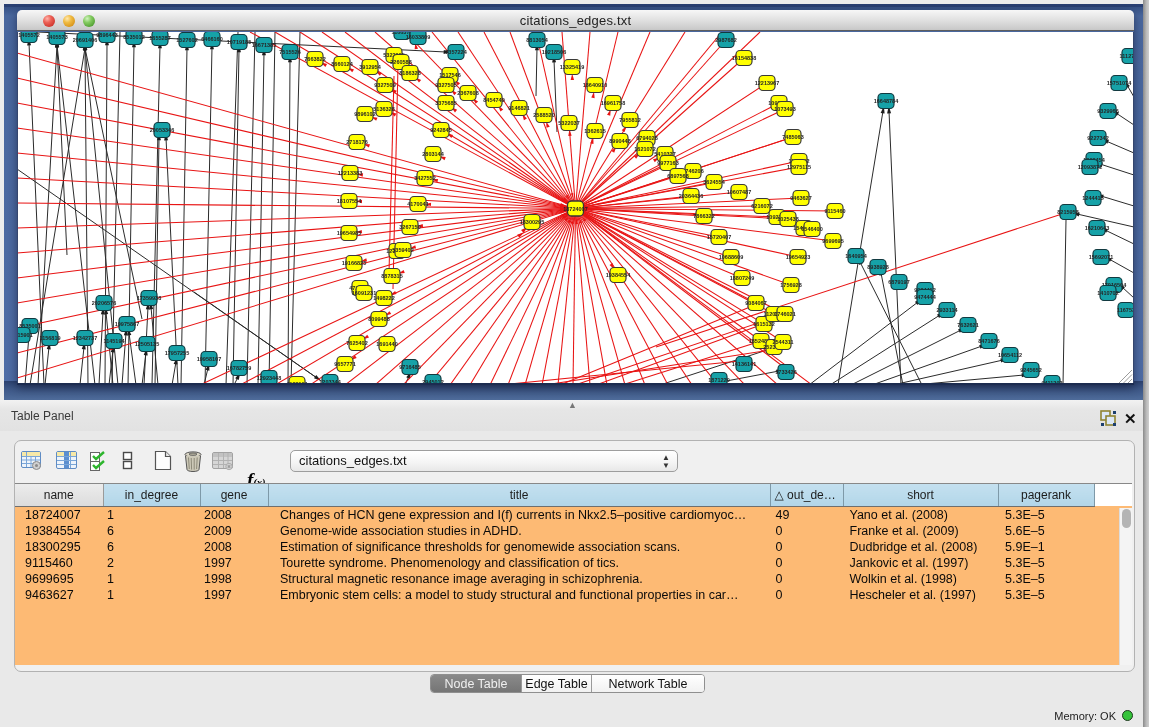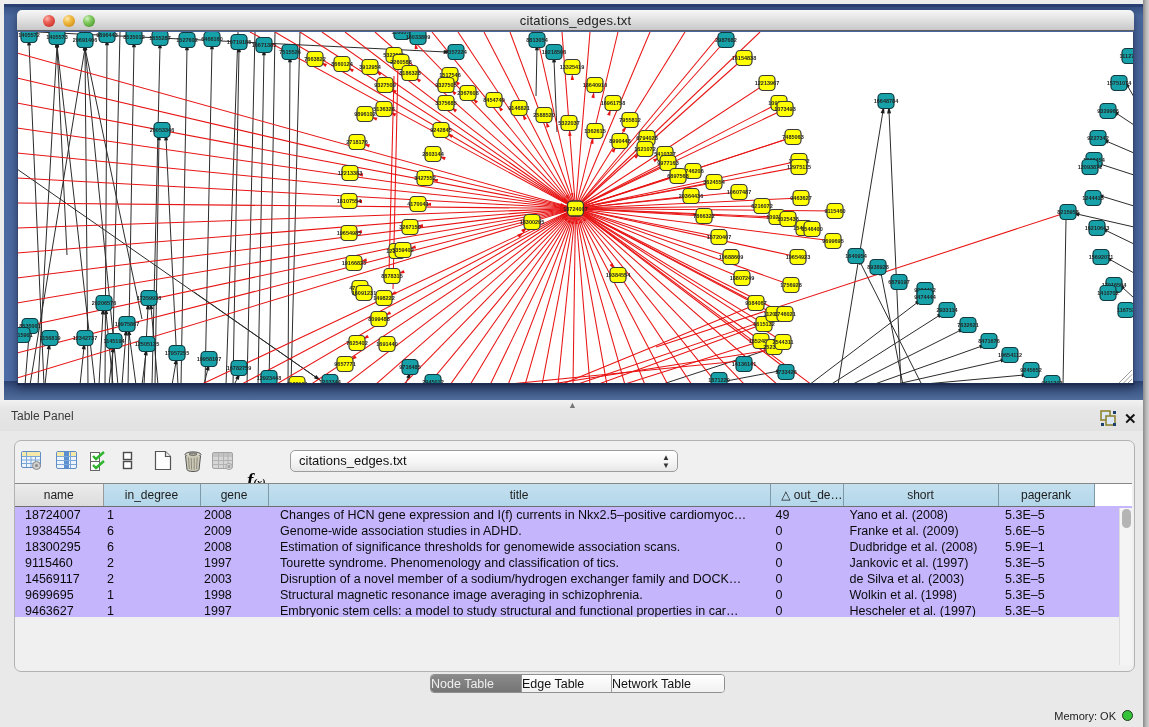--- a/index.html
+++ b/index.html
@@ -22,35 +22,35 @@
 #winbot{left:0;top:372.5px;width:1117px;height:2.5px;background:#1c2c50}
 .nl{font-size:5.5px;font-weight:bold;fill:#262626;text-anchor:middle;font-family:"Liberation Sans",sans-serif}
 
 #tp{left:0;top:403px;width:1143px;height:324px;background:#e9e9e9}
 #tpbar{left:0;top:400px;width:1143px;height:31px;background:linear-gradient(180deg,#f2f2f2 0,#e6e6e6 30%,#e2e2e2 100%)}
 #tpbar .t{position:absolute;left:11px;top:9px;font-size:12px;color:#3a3a3a}
 #panel{left:14px;top:440px;width:1121px;height:232px;background:#f0f0f0;border:1px solid #b2b2b2;border-radius:7px}
 #combo{left:290px;top:450px;width:388px;height:22px;background:linear-gradient(180deg,#ffffff 0,#f4f4f4 60%,#e8e8e8 100%);border:1px solid #9d9d9d;border-radius:5px;font-size:13px;color:#111;line-height:20px;padding-left:8px}
 #combo .ar{position:absolute;right:7px;top:3px;font-size:8px;color:#333;line-height:8px;text-align:center}
 
-#tbl{left:15px;top:483px;width:1117px;height:134px;background:#c4b5fd;overflow:hidden;border-top:1px solid #888}
+#tbl{left:15px;top:483px;width:1117px;height:182px;background:#fdba74;overflow:hidden;border-top:1px solid #888}
 table{border-collapse:collapse;table-layout:fixed;font-size:12.5px}
 th{height:22px;font-weight:normal;font-size:12px;color:#1c1c1c;background:linear-gradient(180deg,#c4e0ef 0,#b2d6e9 100%);border-right:1px solid #7e99a8;border-bottom:1px solid #6f6f6f;overflow:hidden;white-space:nowrap}
 th.g{background:linear-gradient(180deg,#ececec 0,#dcdcdc 100%);border-right:1px solid #9a9a9a}
 td{height:16px;padding:1px 0 0 4px;color:#0a0a0a;white-space:nowrap;overflow:hidden;font-size:12.5px}
 td.c0{padding-left:10px}
 td.c3{padding-left:12px}
 td.c5{padding-left:6.5px}
 td.c6{padding-left:7px}
 td.c4{padding-left:5.5px}
 #scroll{left:1119px;top:508px;width:13px;height:157px;background:#f4f4f4;border-left:1px solid #dcdcdc}
 #thumb{position:absolute;left:2px;top:1px;width:9px;height:19px;background:#b4b4b4;border-radius:5px}
 
 #tabs{left:430px;top:674px;height:19px;display:flex;border:1px solid #8f8f8f;border-radius:4px;overflow:hidden;background:#fff}
-.tab{font-size:12.5px;line-height:18px;color:#111;background:linear-gradient(180deg,#ffffff 0,#f1f1f1 100%);border-right:1px solid #9a9a9a}
+.tab{font-size:12.5px;line-height:18px;text-align:center;color:#111;background:linear-gradient(180deg,#ffffff 0,#f1f1f1 100%);border-right:1px solid #9a9a9a}
 .tab.sel{background:linear-gradient(180deg,#8a8a8a 0,#757575 100%);color:#efefef}
 .tab:last-child{border-right:none}
 #mem{right:33px;top:710px;font-size:11px;color:#1d1d1d}
 #memdot{left:1122px;top:710px;width:11px;height:11px;border-radius:50%;background:#35c33a;border:1.5px solid #1d3a1d}
 </style></head><body>
 <div id="stage">
   <div class="abs" id="topstrip"></div>
   <div class="abs" id="leftstrip"></div>
   <div class="abs" id="desk">
       <div class="shade"></div>
@@ -802,21 +802,21 @@
           <col style="width:155px">
           <col style="width:96px">
           <col style="width:38px">
         </colgroup>
       <tbody>
           <tr>
             <th class="g">name</th>
             <th>in_degree</th>
             <th>gene</th>
             <th>title</th>
-            <th style="text-align:right;padding-left:4px">△ out_de…</th>
+            <th style="text-align:left;padding-left:4px">△ out_de…</th>
             <th>short</th>
             <th>pagerank</th>
             <th style="background:#fff;border:none"></th>
           </tr>
       <tr>
             <td class="c0">18724007</td>
             <td class="c1">1</td>
             <td class="c2">2008</td>
             <td class="c3">Changes of HCN gene expression and I(f) currents in Nkx2.5–positive cardiomyoc…</td>
             <td class="c4">49</td>
@@ -844,29 +844,20 @@
 <tr>
             <td class="c0">9115460</td>
             <td class="c1">2</td>
             <td class="c2">1997</td>
             <td class="c3">Tourette syndrome. Phenomenology and classification of tics.</td>
             <td class="c4">0</td>
             <td class="c5">Jankovic et al. (1997)</td>
             <td class="c6">5.3E–5</td>
           </tr>
 <tr>
-            <td class="c0">14569117</td>
-            <td class="c1">2</td>
-            <td class="c2">2003</td>
-            <td class="c3">Disruption of a novel member of a sodium/hydrogen exchanger family and DOCK…</td>
-            <td class="c4">0</td>
-            <td class="c5">de Silva et al. (2003)</td>
-            <td class="c6">5.3E–5</td>
-          </tr>
-<tr>
             <td class="c0">9699695</td>
             <td class="c1">1</td>
             <td class="c2">1998</td>
             <td class="c3">Structural magnetic resonance image averaging in schizophrenia.</td>
             <td class="c4">0</td>
             <td class="c5">Wolkin et al. (1998)</td>
             <td class="c6">5.3E–5</td>
           </tr>
 <tr>
             <td class="c0">9463627</td>
@@ -878,19 +869,19 @@
             <td class="c6">5.3E–5</td>
           </tr>
     </tbody>
       </table>
   </div>
   <div class="abs" id="scroll">
       <div id="thumb"></div>
     </div>
   <div class="abs" id="tabs">
       <div class="tab sel" style="width:91px">Node Table</div>
-      <div class="tab" style="width:90px">Edge Table</div>
+      <div class="tab" style="width:70px">Edge Table</div>
       <div class="tab" style="width:112px">Network Table</div>
     </div>
   <div class="abs" id="mem">Memory: OK</div>
   <div class="abs" id="memdot"></div>
   <div class="abs" id="rightstrip"></div>
 </div>
 
 </body></html>

